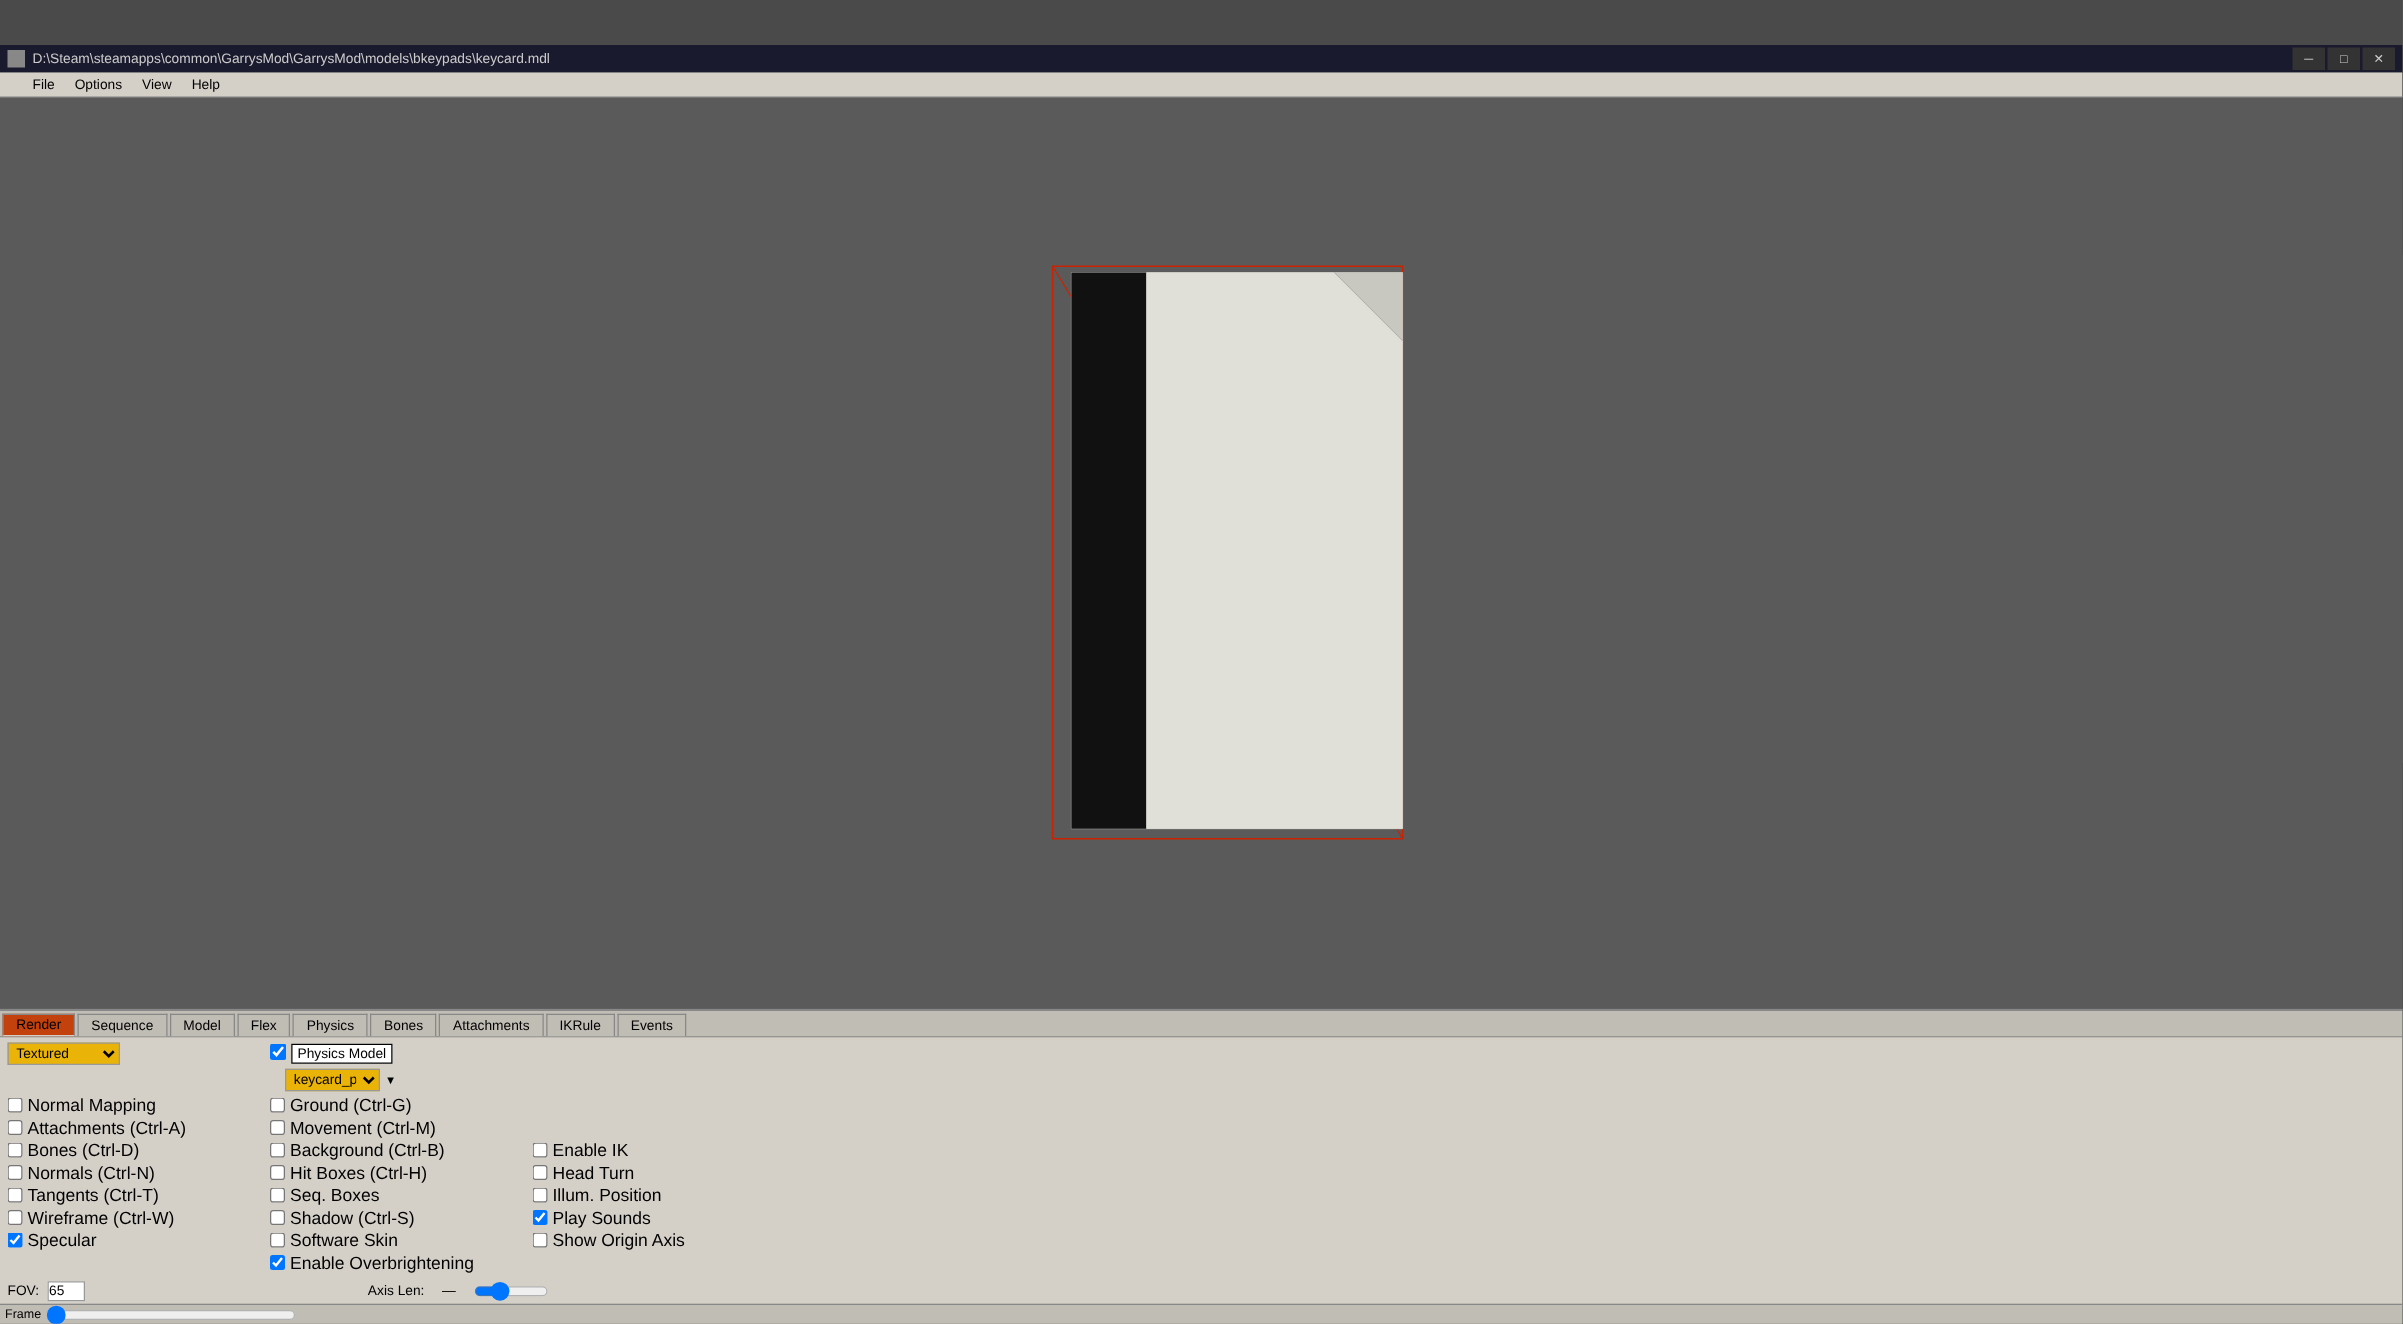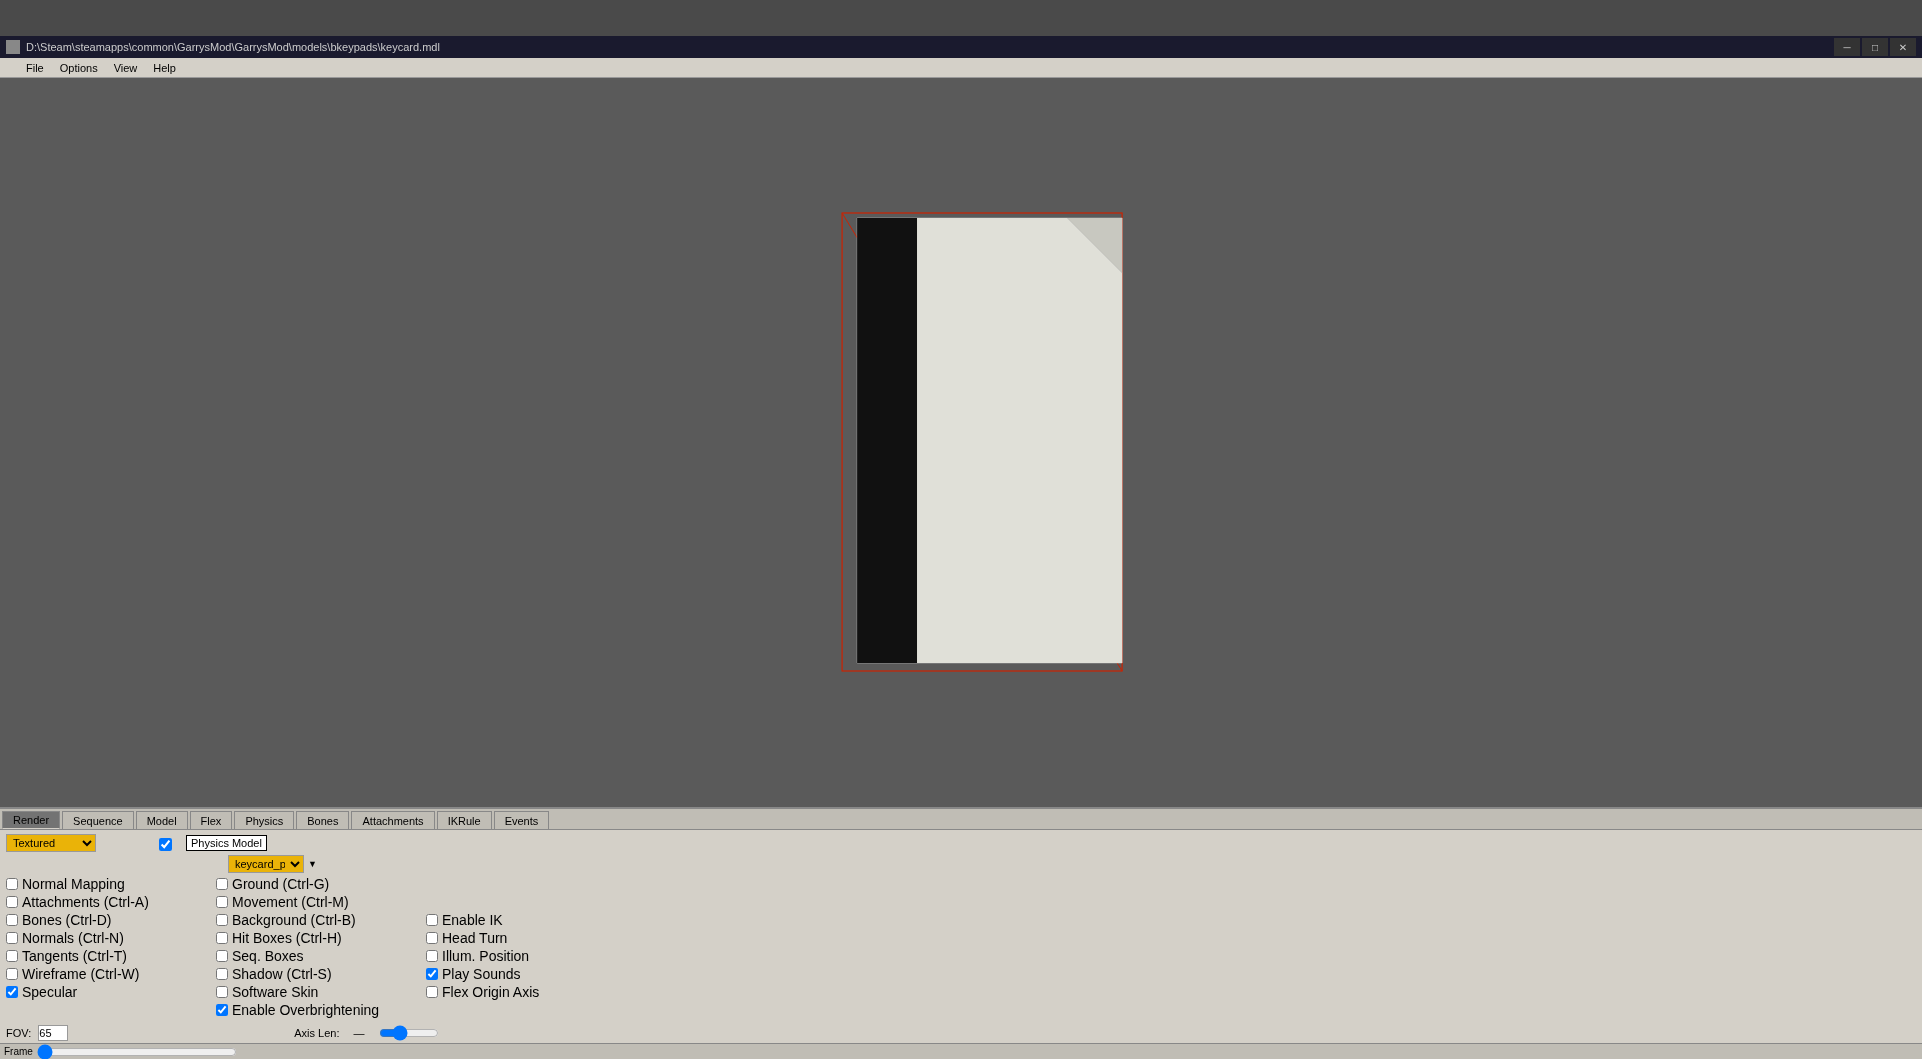--- a/index.html
+++ b/index.html
@@ -86,21 +86,21 @@
       border: 1px solid #888;
       border-bottom: none;
       cursor: pointer;
       font-size: 11px;
       margin-right: 2px;
       height: 18px;
       display: flex;
       align-items: center;
     }
     .tab.active {
-      background: #737373;
+      background: #c2410c;
       border-bottom: 1px solid #d4d0c8;
       z-index: 1;
     }
 
     
     #controls {
       padding: 4px 8px;
       background: #d4d0c8;
     }
 
@@ -251,21 +251,21 @@
     </div>
 
     <div id="controls" style="padding: 4px 6px 2px 6px;">
 
       <div style="display:flex; align-items:center; gap:12px; margin-bottom:3px;">
         <select class="dropdown" style="width:90px;">
           <option>Textured</option>
           <option>Wireframe</option>
           <option>Flat Shaded</option>
         </select>
-        <div style="display:flex; align-items:flex-end; gap:14px; margin-left:51px;">
+        <div style="display:flex; align-items:flex-start; gap:4px; margin-left:108px;">
           <input type="checkbox" id="cb_phys_model" checked="" style="">
           <label for="cb_phys_model" style="background:#fff; border:1px solid #000; padding:1px 4px; font-size:11px;">Physics Model</label>
         </div>
       </div>
 
       <div style="display:flex; align-items:center; gap:4px; margin-bottom:3px; padding-left:222px;">
         <select class="dropdown" style="width:76px;">
           <option>keycard_phys</option>
         </select>
         <span style="font-size:9px;">▼</span>
@@ -352,21 +352,21 @@
           <div class="checkbox-row">
               <input type="checkbox" id="cb_ip" style="">
               <label for="cb_ip">Illum. Position</label>
             </div>
           <div class="checkbox-row">
               <input type="checkbox" id="cb_ps" checked="" style="">
               <label for="cb_ps">Play Sounds</label>
             </div>
           <div class="checkbox-row">
               <input type="checkbox" id="cb_soa" style="">
-              <label for="cb_soa">Flex Origin Axis</label>
+              <label for="cb_soa">Show Origin Axis</label>
             </div>
         </div>
 
       </div>
 
       <div style="display:flex; align-items:center; gap:16px; margin-top:3px;">
         <div id="fov-row">
           <span style="font-size:11px; margin-right:3px;">FOV:</span>
           <input type="text" id="fov-input" value="65" style="width: 30px; height: 16px; font-size: 11px; border: 1px solid rgb(153, 153, 153);">
         </div>

